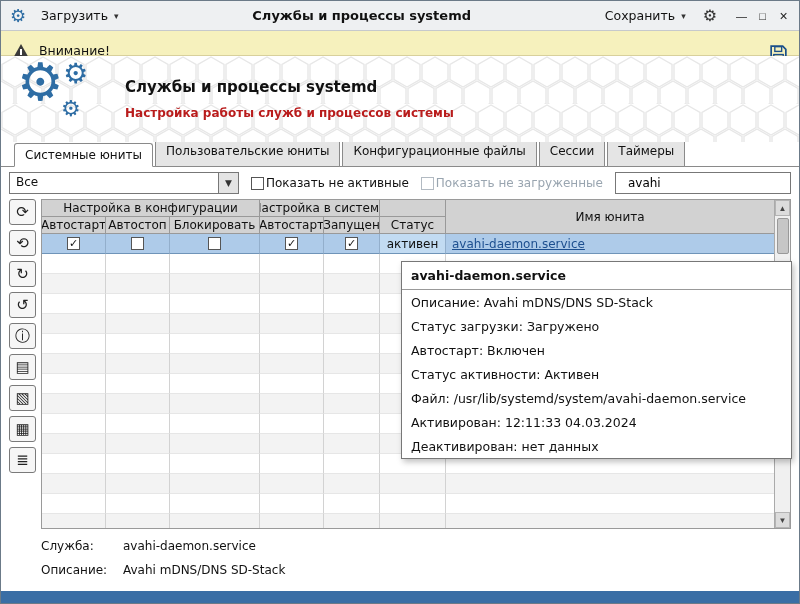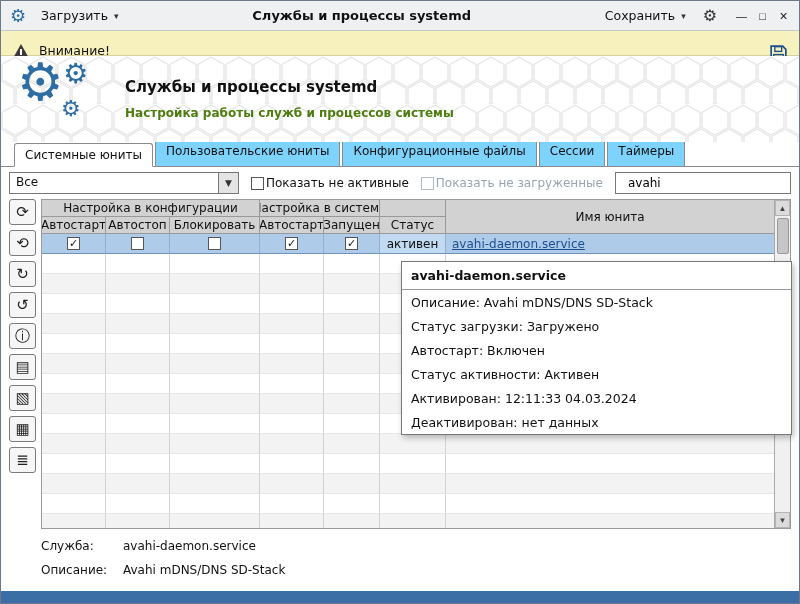--- a/index.html
+++ b/index.html
@@ -24,25 +24,25 @@
 
   
   .header{height:86px;position:relative;background:#fff;display:flex;align-items:center;padding-left:16px;gap:16px;overflow:hidden;flex:none}
   .hexbg{position:absolute;left:0;top:0;width:100%;height:100%;z-index:0}
   .logo{position:relative;z-index:1;width:92px;height:74px;flex:none}
   .gear-big{position:absolute;left:0;top:-6px;font-size:52px;color:#2e6da4;line-height:1}
   .gear-small{position:absolute;left:46px;top:-2px;font-size:28px;color:#2e6da4;line-height:1}
   .gear-tiny{position:absolute;left:44px;top:36px;font-size:22px;color:#2e6da4;line-height:1}
   .header-text{position:relative;z-index:1}
   .header-title{font-weight:bold;font-size:15px;margin-bottom:10px}
-  .header-subtitle{font-weight:bold;font-size:12px;color:#4d7c0f}
+  .header-subtitle{font-weight:bold;font-size:12px;color:#b91c1c}
 
   
   .tabs{height:25px;display:flex;align-items:flex-end;padding-left:13px;border-bottom:1px solid #8a8a8a;gap:2px;background:#fff;flex:none}
-  .tab{height:32px;display:flex;align-items:center;padding:0 10px;border:1px solid #8a8a8a;border-radius:3px 3px 0 0;background:#7dd3fc;font-size:12px;cursor:pointer;margin-bottom:-1px;white-space:nowrap}
+  .tab{height:32px;display:flex;align-items:center;padding:0 10px;border:1px solid #8a8a8a;border-radius:3px 3px 0 0;background:#e5e5e5;font-size:12px;cursor:pointer;margin-bottom:-1px;white-space:nowrap}
   .tab.active{background:#fff;border-bottom:1px solid #fff;height:24px}
 
   
   .filter-row{height:32px;display:flex;align-items:center;gap:12px;padding:5px 8px;flex:none}
   .dropdown{width:230px;height:22px;border:1px solid #777;display:flex;align-items:stretch;background:#fff;cursor:pointer;flex:none}
   .dropdown .val{flex:1;padding:2px 6px;overflow:hidden;white-space:nowrap}
   .dd-btn{width:20px;border-left:1px solid #777;background:#e4e4e4;display:flex;align-items:center;justify-content:center;font-size:9px;color:#333}
   .chk{display:flex;align-items:flex-end;gap:2px;cursor:pointer;white-space:nowrap}
   .chkbox{width:13px;height:13px;border:1px solid #555;background:#fff;display:inline-flex;align-items:center;justify-content:center;font-size:11px;line-height:1;flex:none}
   .chkbox.checked::after{content:"✓"}
@@ -368,20 +368,21 @@
       </div>
     </div>
   </div>
 
   <div class="tooltip">
     <div class="tooltip-title">avahi-daemon.service</div>
     <div class="tooltip-line">Описание: Avahi mDNS/DNS SD-Stack</div>
     <div class="tooltip-line">Статус загрузки: Загружено</div>
     <div class="tooltip-line">Автостарт: Включен</div>
     <div class="tooltip-line">Статус активности: Активен</div>
+    <div class="tooltip-line">Файл: /usr/lib/systemd/system/avahi-daemon.service</div>
     <div class="tooltip-line">Активирован: 12:11:33 04.03.2024</div>
     <div class="tooltip-line">Деактивирован: нет данных</div>
   </div>
 
   <div class="footer">
     <div class="frow">
       <span class="flabel">Служба:</span>
       <span>avahi-daemon.service</span>
     </div>
     <div class="frow">

